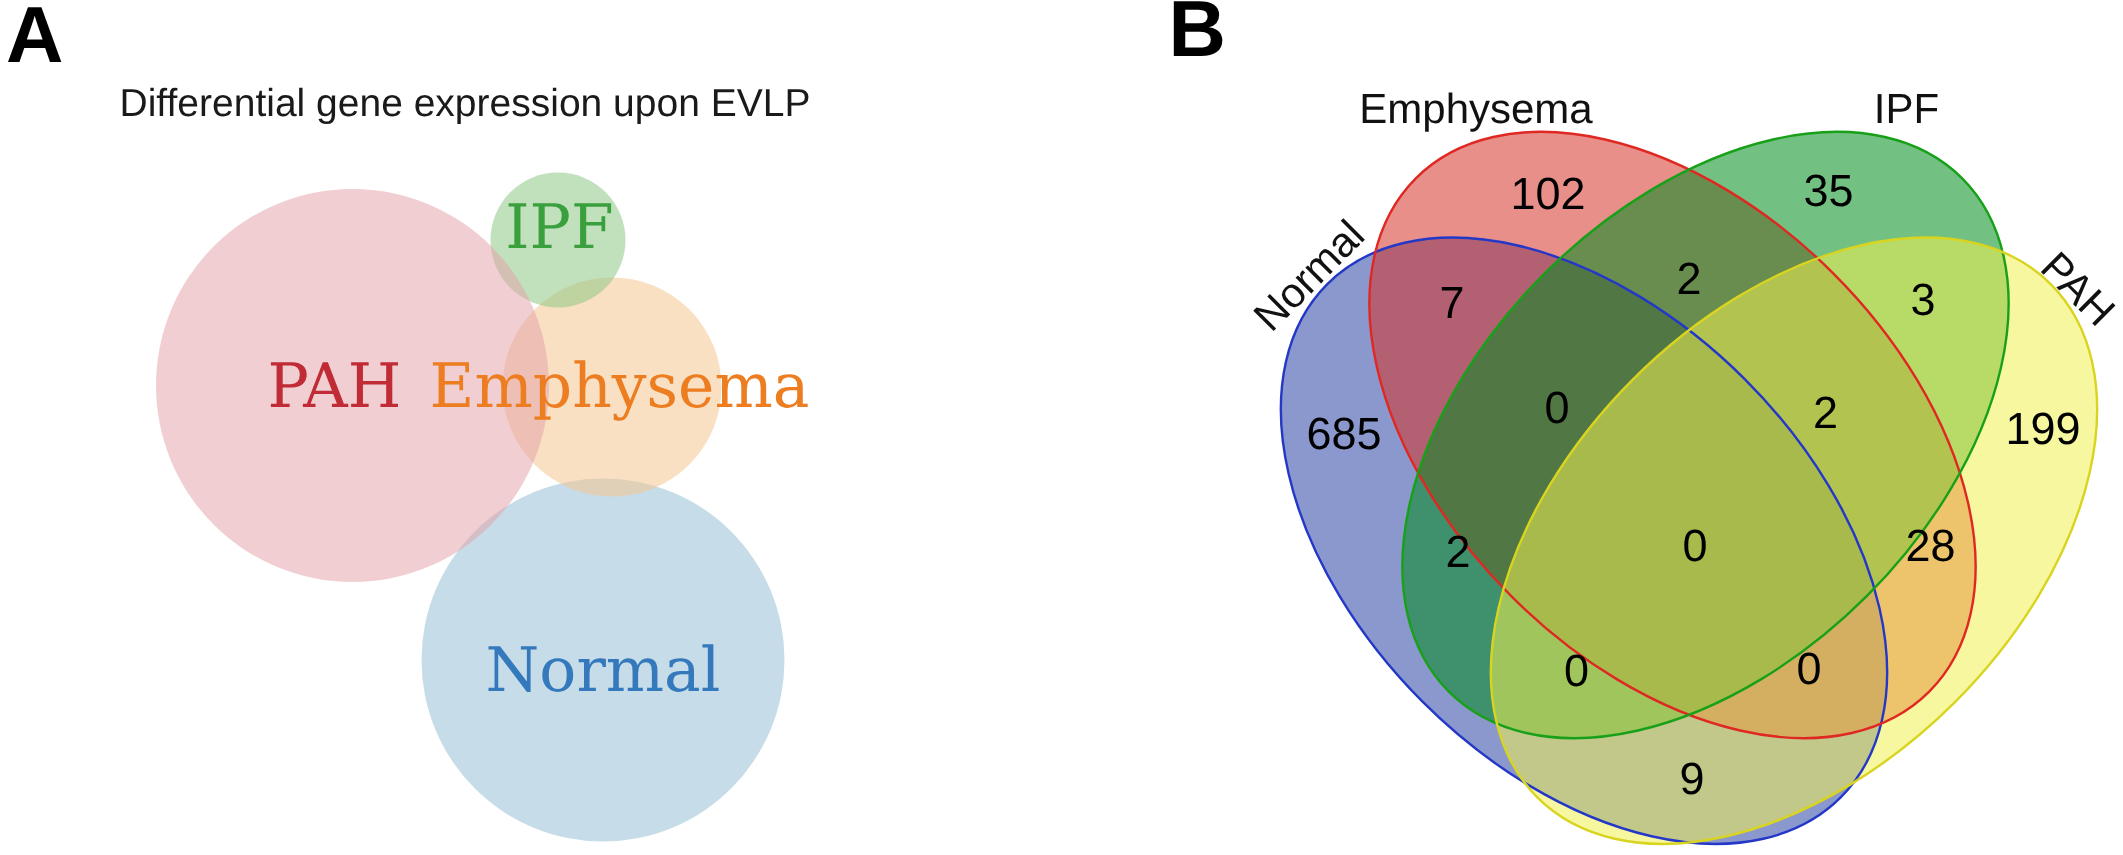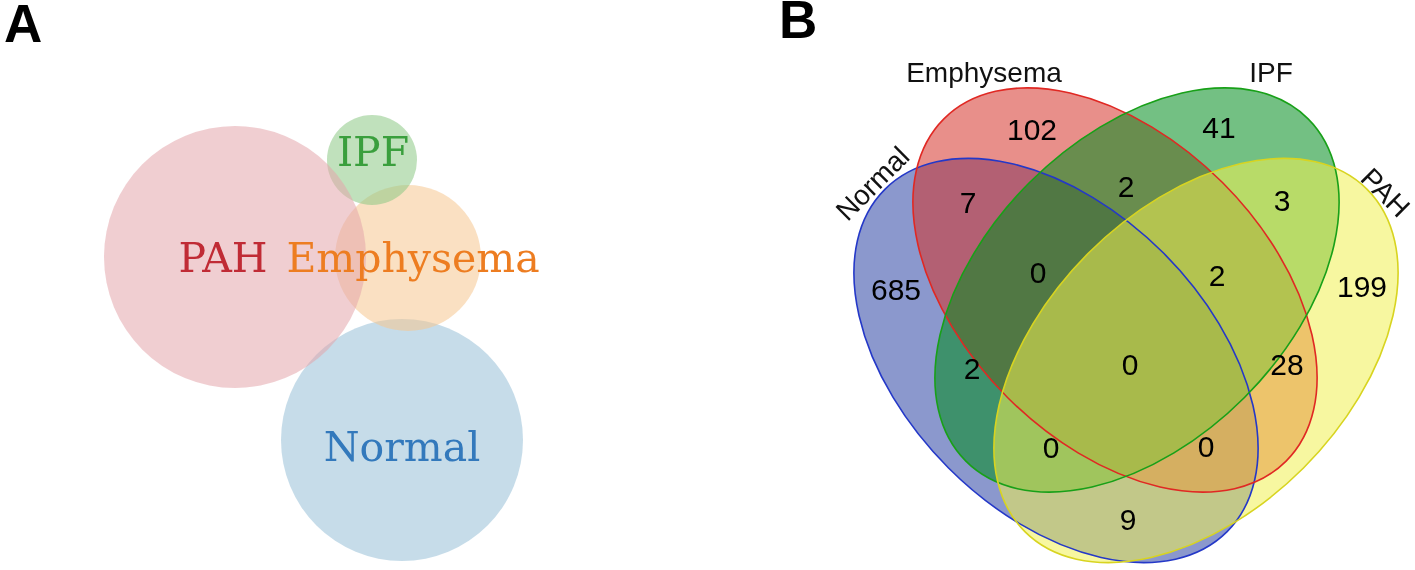--- a/index.html
+++ b/index.html
@@ -36,31 +36,32 @@
         <ellipse cx="1056" cy="360.5" rx="242" ry="152" transform="rotate(45 1056 360.5)" fill="none" stroke="#2438C8" stroke-width="1.6"></ellipse>
         <ellipse cx="1115" cy="290" rx="242" ry="152" transform="rotate(45 1115 290)" fill="none" stroke="#E02823" stroke-width="1.6"></ellipse>
         <ellipse cx="1137" cy="290" rx="242" ry="152" transform="rotate(-45 1137 290)" fill="none" stroke="#18A018" stroke-width="1.6"></ellipse>
         <ellipse cx="1196" cy="360.5" rx="242" ry="152" transform="rotate(-45 1196 360.5)" fill="none" stroke="#D8D420" stroke-width="1.6"></ellipse>
       </g>
   </svg>
 
   <div class="panel-letter" style="left:4px;top:-6px">A</div>
   <div class="panel-letter" style="left:779px;top:-10px">B</div>
 
+  <div class="a-title">Differential gene expression upon EVLP</div>
 <div class="seta-label" style="left:402px;top:447px;color:#3379bc">Normal</div>
     <div class="seta-label" style="left:413px;top:258px;color:#ED7D21">Emphysema</div>
     <div class="seta-label" style="left:373px;top:152px;color:#3a9f3d">IPF</div>
     <div class="seta-label" style="left:223px;top:258px;color:#C02B35">PAH</div>
     <div class="venn-label" style="left:873px;top:184px;transform:translate(-50%,-50%) rotate(-45deg)">Normal</div>
     <div class="venn-label" style="left:984px;top:73px;transform:translate(-50%,-50%) rotate(0deg)">Emphysema</div>
     <div class="venn-label" style="left:1271px;top:73px;transform:translate(-50%,-50%) rotate(0deg)">IPF</div>
     <div class="venn-label" style="left:1385px;top:193px;transform:translate(-50%,-50%) rotate(45deg)">PAH</div>
     <div class="venn-count" style="left:896px;top:290px">685</div>
     <div class="venn-count" style="left:1032px;top:130px">102</div>
-    <div class="venn-count" style="left:1219px;top:128px">41</div>
+    <div class="venn-count" style="left:1219px;top:128px">35</div>
     <div class="venn-count" style="left:1362px;top:287px">199</div>
     <div class="venn-count" style="left:968px;top:203px">7</div>
     <div class="venn-count" style="left:1126px;top:187px">2</div>
     <div class="venn-count" style="left:1282px;top:201px">3</div>
     <div class="venn-count" style="left:972px;top:369px">2</div>
     <div class="venn-count" style="left:1287px;top:365px">28</div>
     <div class="venn-count" style="left:1038px;top:273px">0</div>
     <div class="venn-count" style="left:1217px;top:276px">2</div>
     <div class="venn-count" style="left:1130px;top:365px">0</div>
     <div class="venn-count" style="left:1051px;top:448px">0</div>

